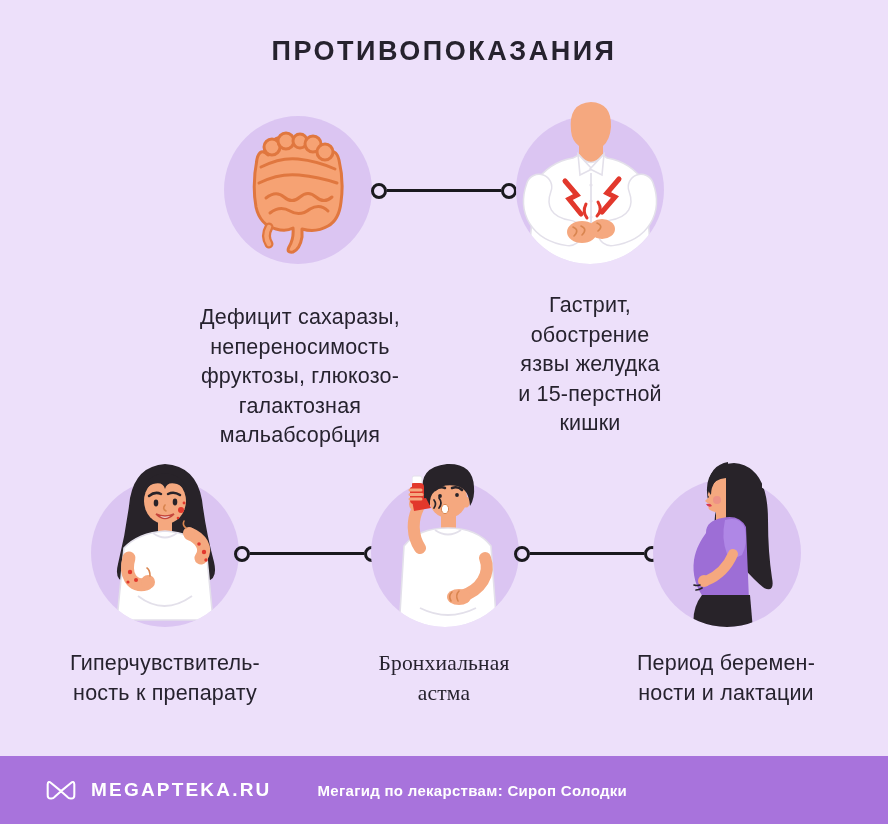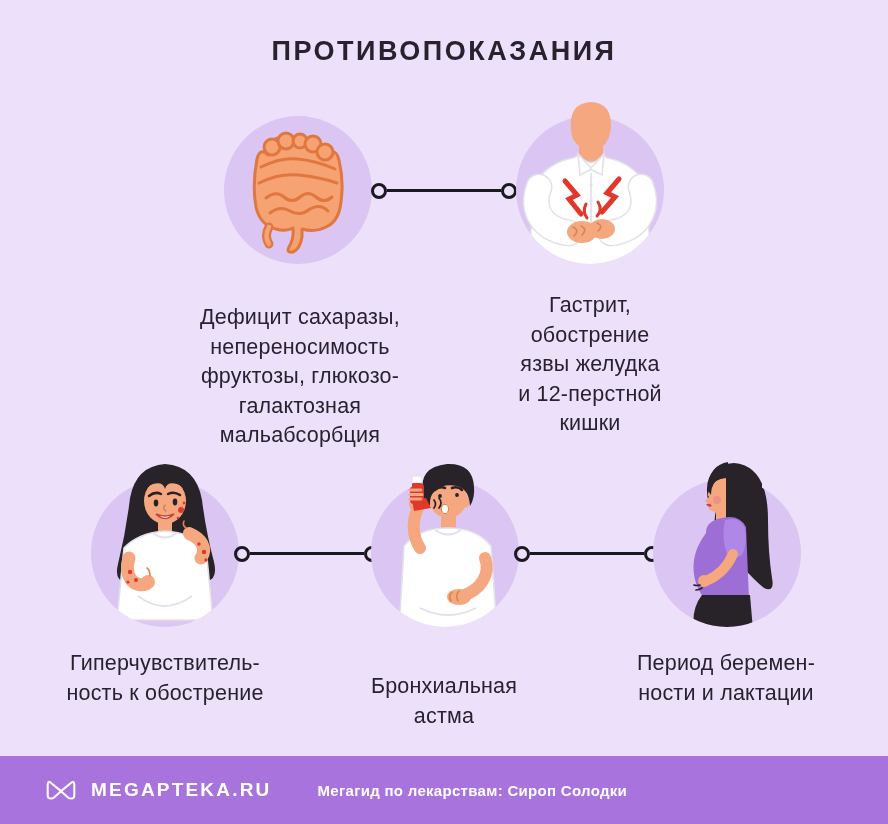--- a/index.html
+++ b/index.html
@@ -20,21 +20,21 @@
   .connector{position:absolute;height:17px;display:flex;align-items:center;}
   #cn1{left:371px;top:182px;width:146px;}
   #cn2{left:234px;top:545px;width:146px;}
   #cn3{left:514px;top:545px;width:146px;}
   .ring{width:10px;height:10px;border:3.5px solid var(--connector);border-radius:50%;
     background:transparent;flex:0 0 auto;}
   .wire{flex:1;height:3.5px;background:var(--connector);}
   .caption{position:absolute;text-align:center;white-space:pre-line;font-size:21.5px;
     line-height:29.5px;font-weight:500;letter-spacing:.2px;color:var(--ink);}
   #t1{left:140px;top:303px;width:320px;} #t2{left:470px;top:291px;width:240px;}
-  #b1{left:25px;top:649px;width:280px;} #b2{left:322px;top:672px;width:244px;}
+  #b1{left:25px;top:649px;width:280px;} #b2{left:322px;top:649px;width:244px;font-family:Liberation Serif, serif;}
   #b3{left:594px;top:649px;width:264px;}
   .footer{position:absolute;left:0;bottom:0;width:100%;height:68px;background:var(--footer);
     display:flex;align-items:center;padding-left:44px;box-sizing:border-box;}
   .logo{width:34px;height:32px;flex:0 0 auto;}
   .logo-p{fill:none;stroke:#fff;stroke-width:3.6;stroke-linejoin:round;stroke-linecap:round;}
   .brand{color:#fff;font-weight:bold;font-size:19px;letter-spacing:2.2px;margin-left:13px;}
   .footer-caption{color:#fff;font-weight:bold;font-size:15px;letter-spacing:.3px;margin-left:46px;}
   
   .badge-bg{fill:var(--circle);}
   .f-skin{fill:var(--skin);} .f-hair{fill:var(--hair);} .f-red2{fill:var(--red);}
@@ -129,21 +129,21 @@
   </div>
 
   <div class="caption" id="t1">Дефицит сахаразы,
 непереносимость
 фруктозы, глюкозо-
 галактозная
 мальабсорбция</div>
   <div class="caption" id="t2">Гастрит,
 обострение
 язвы желудка
-и 12-перстной
+и 15-перстной
 кишки</div>
 
   <div class="illu" id="i3">
     <svg viewBox="0 0 170 190">
       <defs>
           <clipPath id="clip3">
             <circle cx="85" cy="105" r="74"></circle>
             <rect x="40" y="12" width="90" height="58"></rect>
           </clipPath>
         </defs>
@@ -247,21 +247,21 @@
         <path class="f-purple-l" d="M83,72 Q99,68 103,81 Q106,95 100,107 Q91,112 85,106 Q79,90 83,72 Z"></path>
         <path class="f-hair" d="M60,147 L108,147 L111,182 L52,182 Q49,161 60,147 Z"></path>
         <path class="s-skin10" d="M91,106 C85,120 76,128 64,133"></path>
         <circle class="f-skin" cx="62" cy="133" r="6"></circle>
         <path class="s-hair-thin" d="M58,137 q-3,1 -6,0 M60,140 q-3,2 -6,2"></path>
       </g>
     </svg>
   </div>
 
   <div class="caption" id="b1">Гиперчувствитель-
-ность к обострение</div>
+ность к препарату</div>
   <div class="caption" id="b2">Бронхиальная
 астма</div>
   <div class="caption" id="b3">Период беремен-
 ности и лактации</div>
 
   <div class="footer">
     <svg class="logo" viewBox="0 0 60 56">
       <path class="logo-p" d="M12,43 Q6,43 6.5,36 L6.5,18 Q7,11 13,16 L30,30 L47,16 Q53,11 53.5,18 L53.5,36 Q54,43 48,43 Q44,43.5 41,40 L30,30 L19,40 Q16,43.5 12,43 Z"></path>
     </svg>
     <span class="brand">MEGAPTEKA.RU</span>

